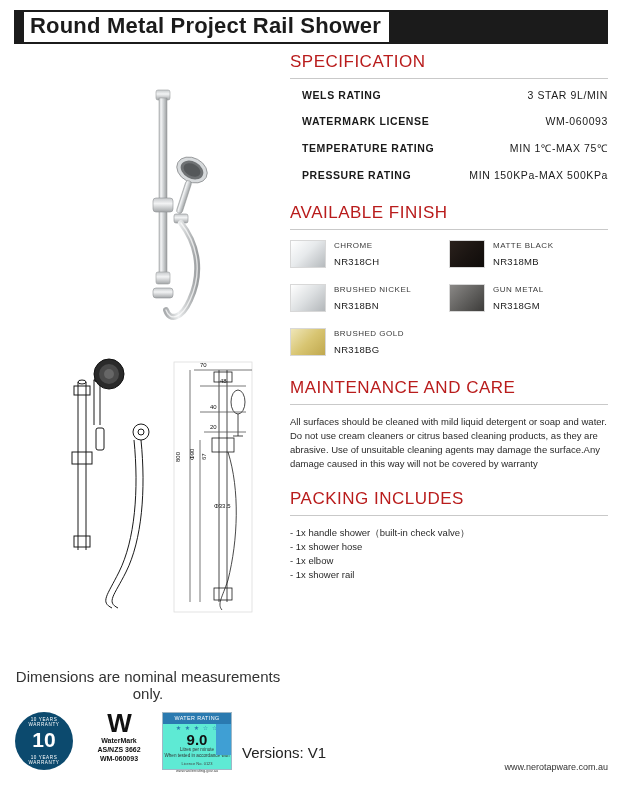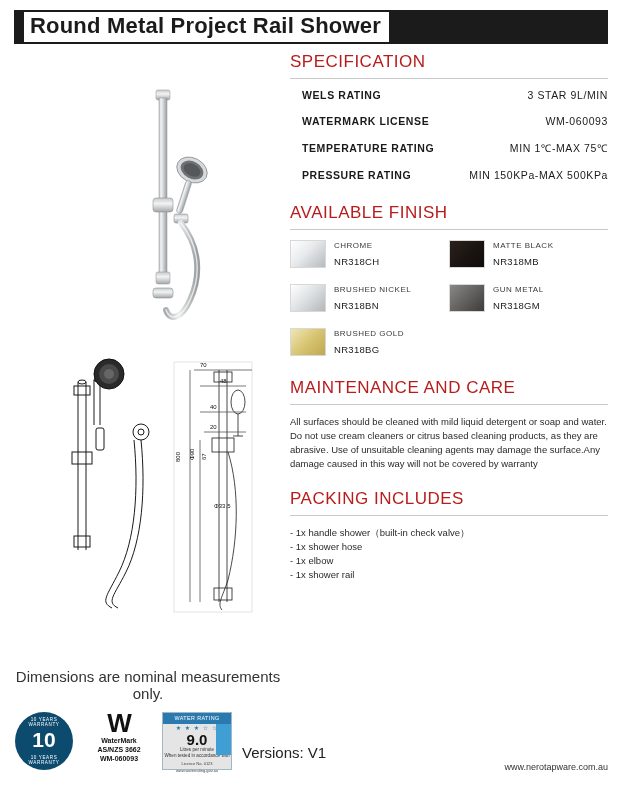--- a/index.html
+++ b/index.html
@@ -220,21 +220,21 @@
     line-height: 9px;
   }
 
   .wels-badge {
     position: absolute;
     left: 148px;
     top: 6px;
     width: 68px;
     height: 56px;
     border: 1px solid #9fb7c6;
-    background: #e5e5e5;
+    background: #5eead4;
   }
   .wels-top {
     height: 11px;
     background: #2a7ab0;
     color: #fff;
     font-size: 5.4px;
     letter-spacing: 0.4px;
     text-align: center;
     line-height: 11px;
   }

